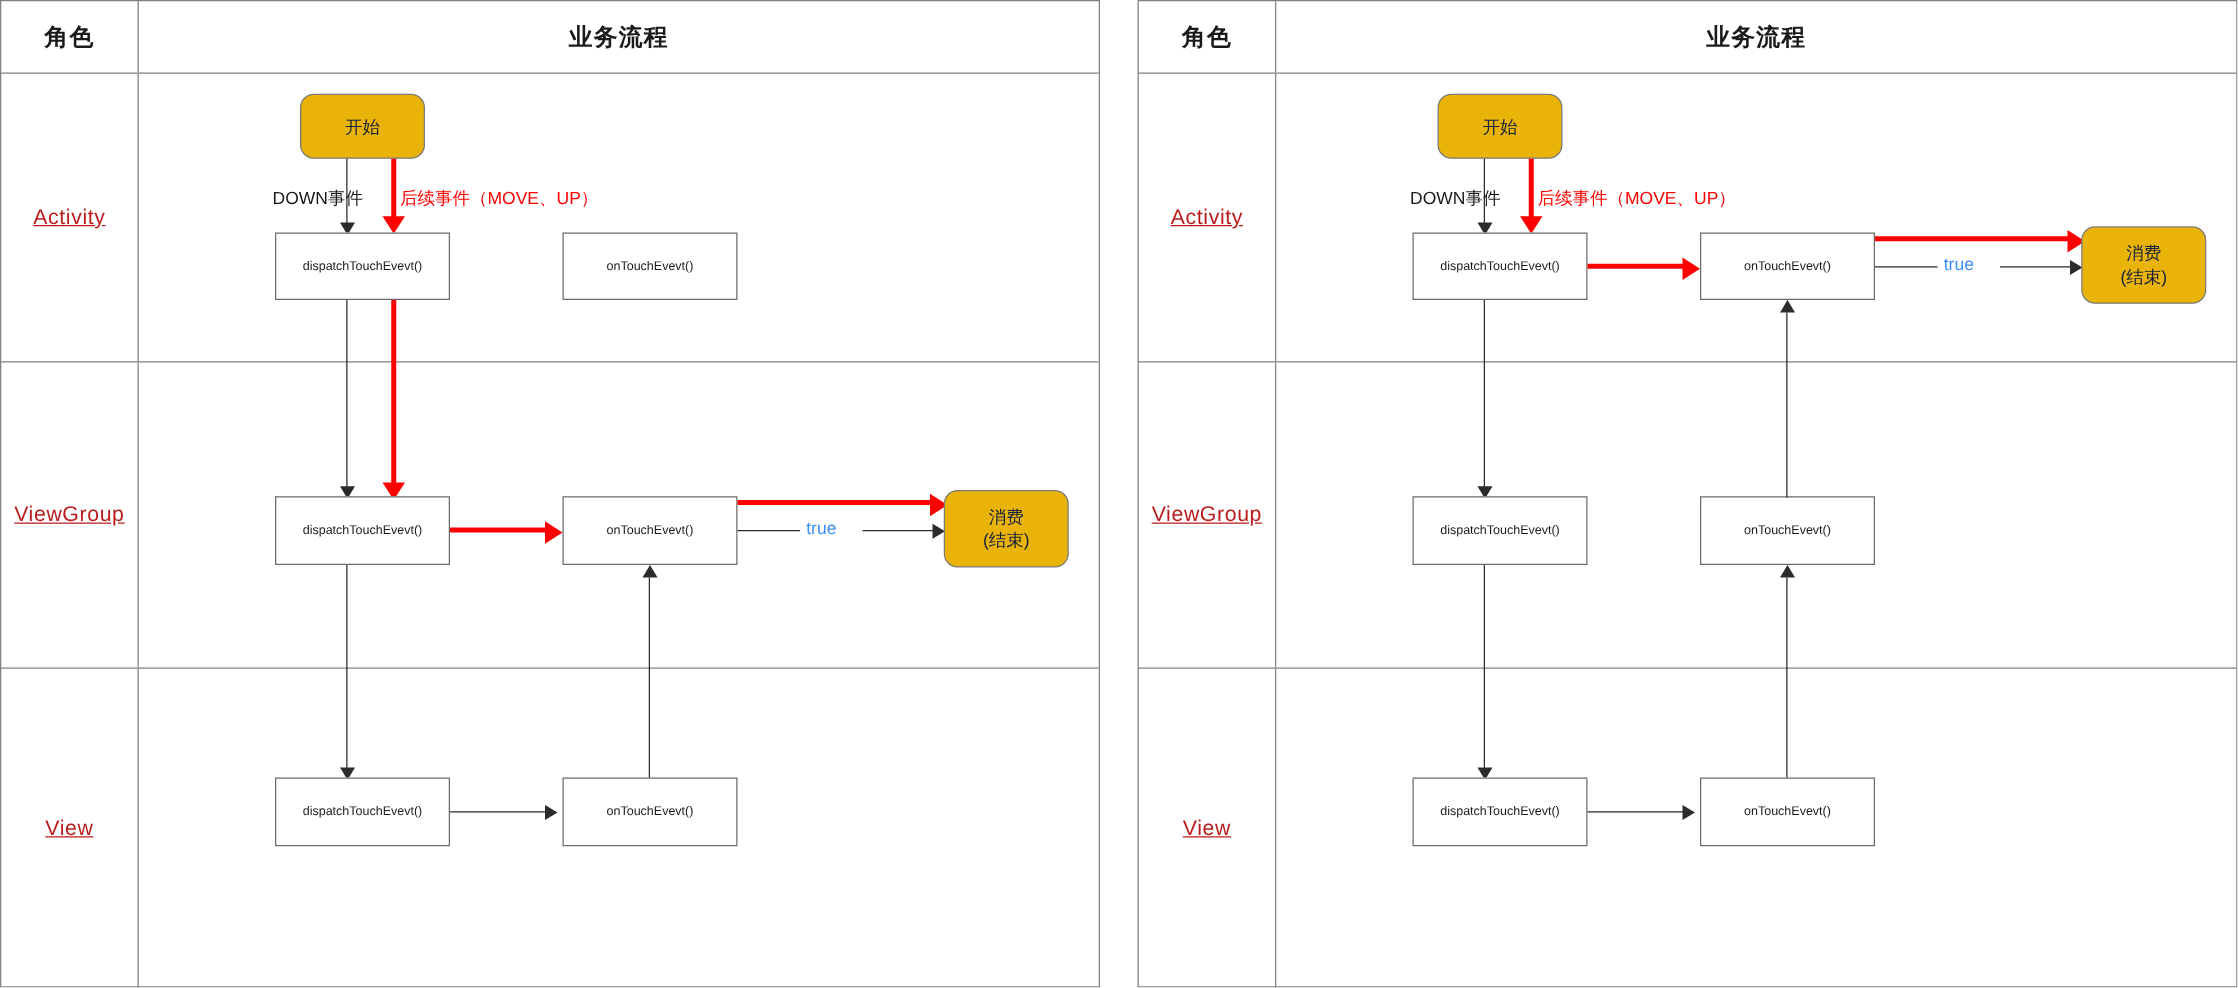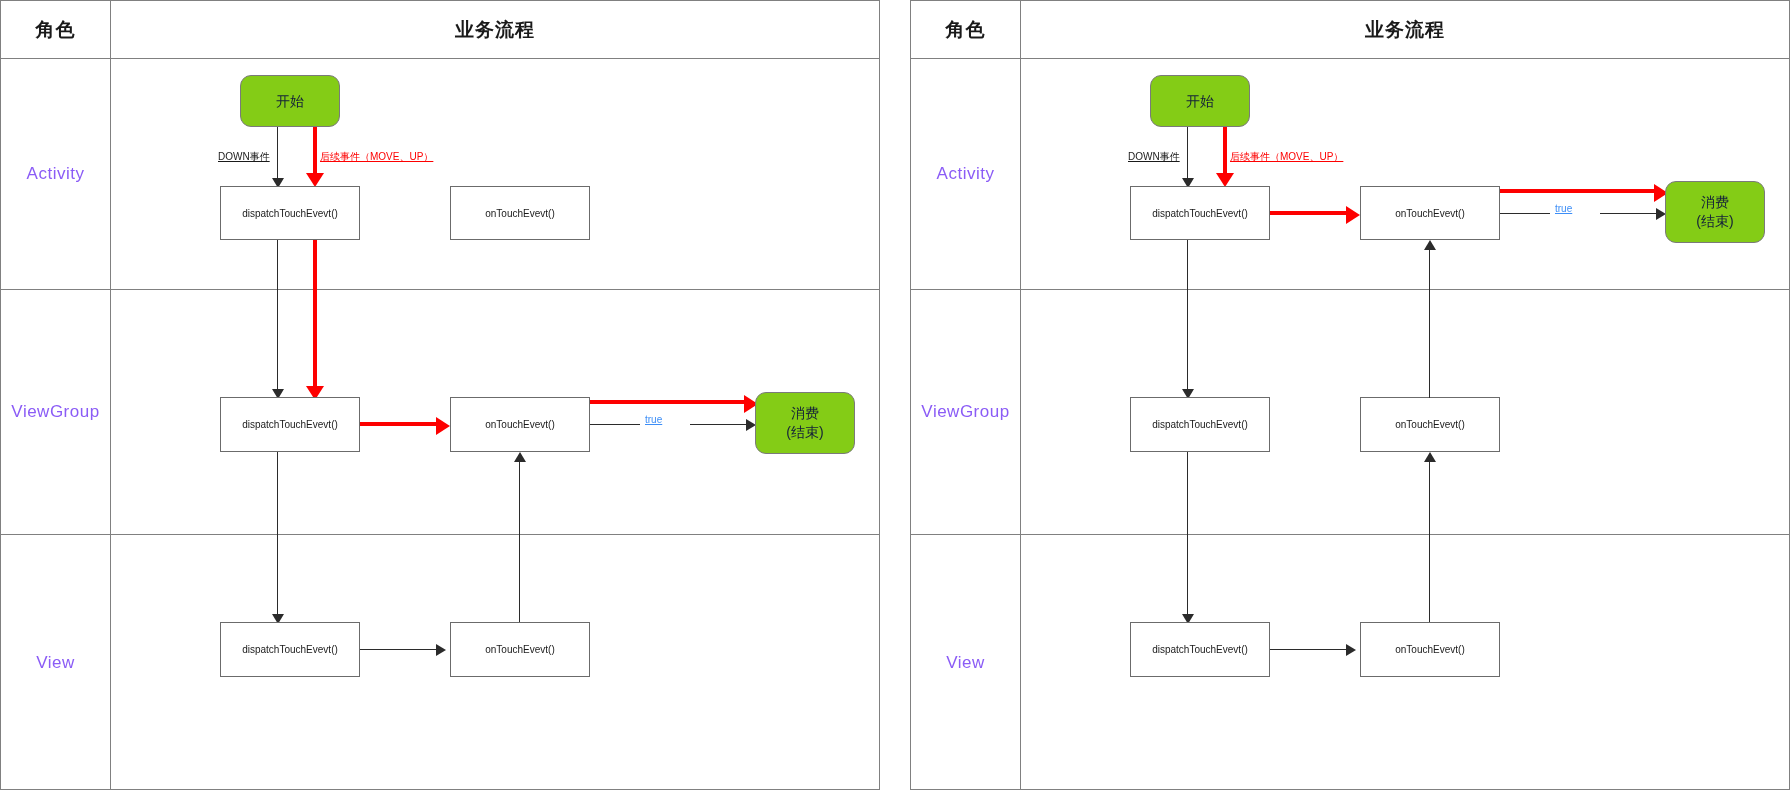--- a/index.html
+++ b/index.html
@@ -32,35 +32,35 @@
   .col-flow{
     position:absolute;left:110px;right:0;top:0;bottom:0;
     box-sizing:border-box;
   }
 
   .hdr-text{
     font-size:19px;color:#1a1a1a;font-weight:bold;
     letter-spacing:1px;
   }
   .role-text{
-    font-size:17px;color:#8b5cf6;letter-spacing:.5px;
+    font-size:17px;color:#b91c1c;letter-spacing:.5px;text-decoration:underline;
   }
 
   
   .node{
     position:absolute;box-sizing:border-box;
     display:flex;align-items:center;justify-content:center;
     text-align:center;
   }
   .node-rect{
     border:1px solid #6b6b6b;background:#fff;
     font-size:10px;color:#1a1a1a;
   }
   .node-term{
-    border:1.6px solid #7a7a7a;background:#84cc16;
+    border:1.6px solid #7a7a7a;background:#eab308;
     border-radius:11px;font-size:14px;color:#14203a;
     line-height:1.35;
   }
 
   
   .ln{position:absolute;background:#2b2b2b;}
   .ln.v{width:1.4px;}
   .ln.h{height:1.4px;}
   .ln.red{background:#fd0000;}
   .ln.v.red{width:4px;}
@@ -75,21 +75,21 @@
     border-left:6px solid transparent;border-right:6px solid transparent;
     border-bottom:10px solid #2b2b2b;
   }
   .ar.right{
     border-top:6px solid transparent;border-bottom:6px solid transparent;
     border-left:10px solid #2b2b2b;
   }
   .ar.down.red{border-top-color:#fd0000;border-left-width:9px;border-right-width:9px;border-top-width:14px;}
   .ar.right.red{border-left-color:#fd0000;border-top-width:9px;border-bottom-width:9px;border-left-width:14px;}
 
-  .lbl{position:absolute;font-size:10px;white-space:nowrap;text-decoration:underline;}
+  .lbl{position:absolute;font-size:14px;white-space:nowrap;}
   .lbl.black{color:#1a1a1a;}
   .lbl.red{color:#fd0000;}
   .lbl.blue{color:#3d8ef7;}
 </style>
 </head>
 <body>
 
 <div class="stage">
 
   <div class="lane-table" id="table-left">

